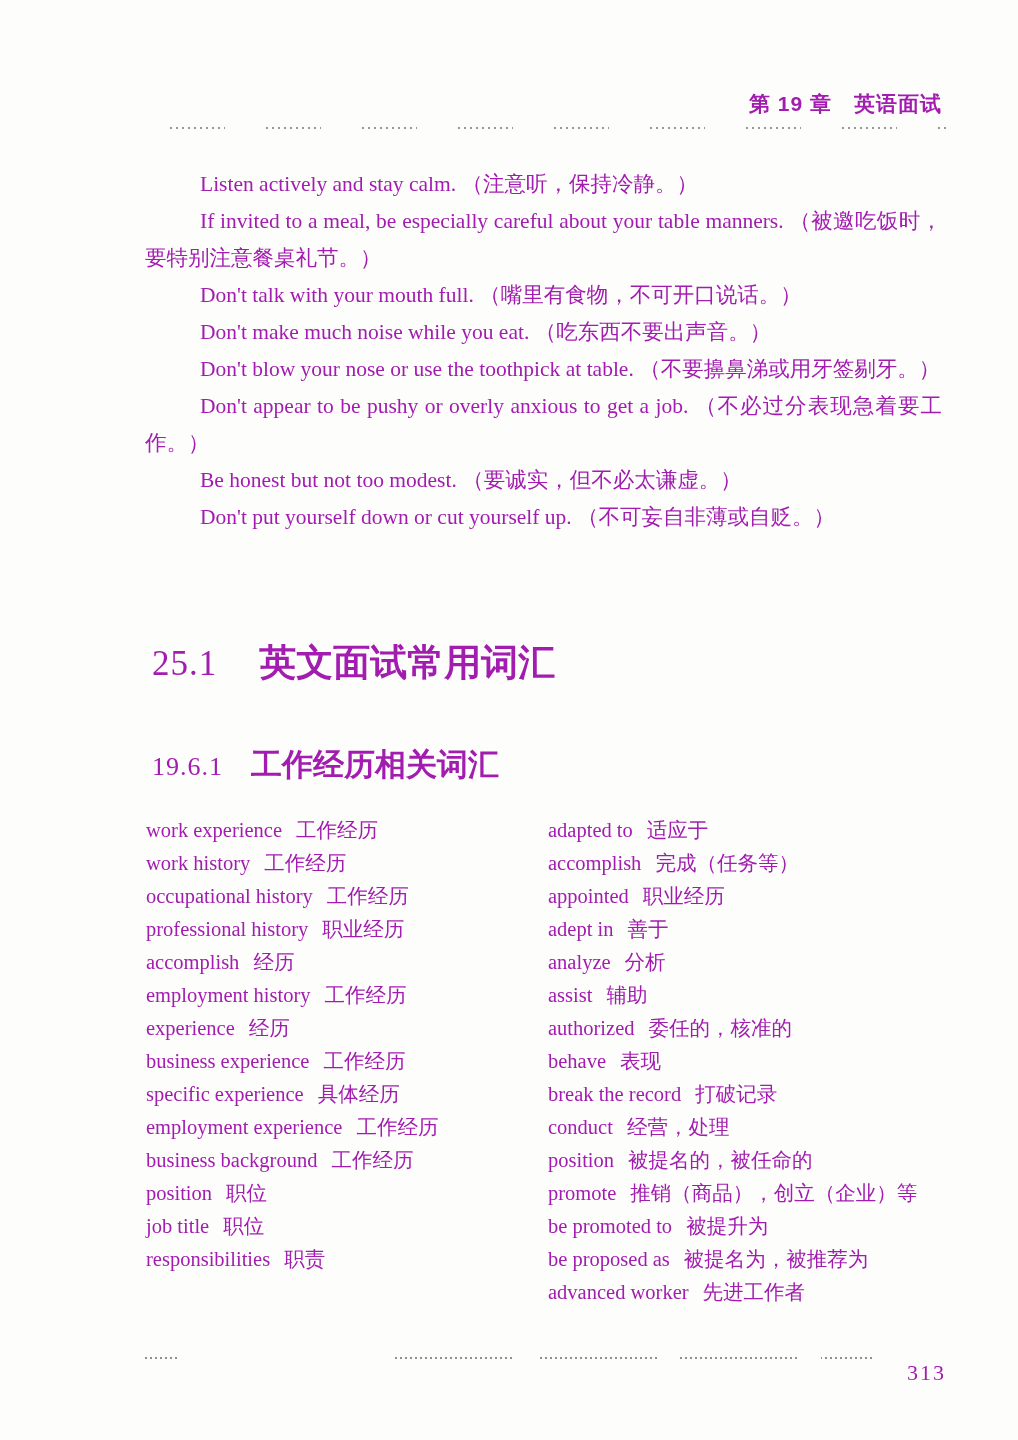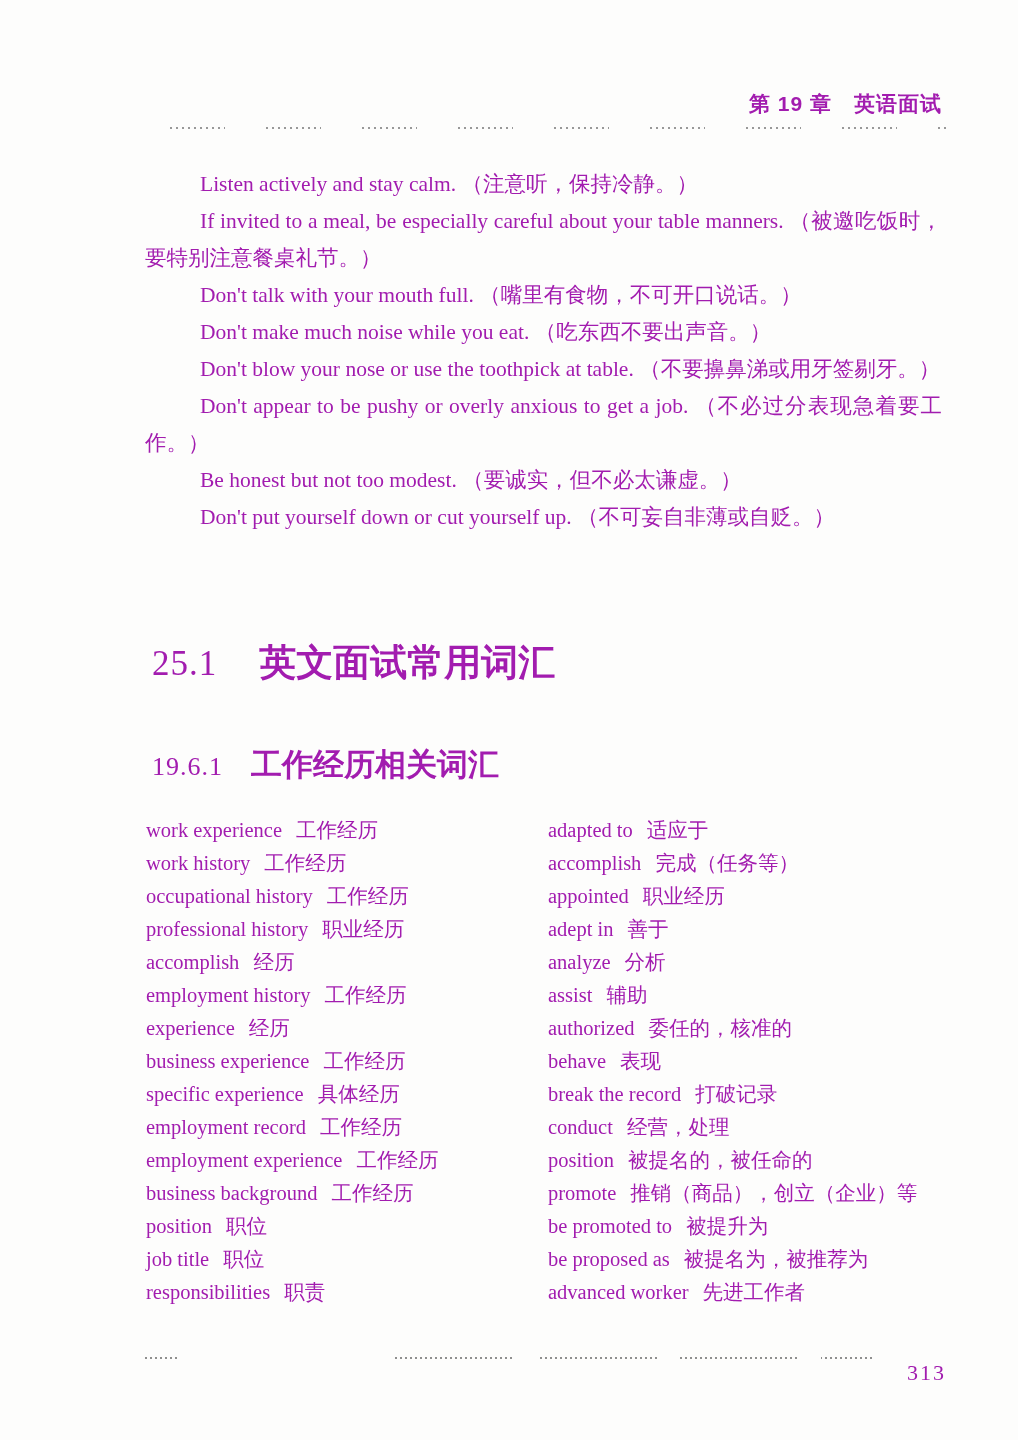--- a/index.html
+++ b/index.html
@@ -156,21 +156,20 @@
   <div class="vocab-col left" id="vocab-left">
       <div class="vocab-row"><span class="term">work experience</span><span class="gloss">工作经历</span></div>
       <div class="vocab-row"><span class="term">work history</span><span class="gloss">工作经历</span></div>
       <div class="vocab-row"><span class="term">occupational history</span><span class="gloss">工作经历</span></div>
       <div class="vocab-row"><span class="term">professional history</span><span class="gloss">职业经历</span></div>
       <div class="vocab-row"><span class="term">accomplish</span><span class="gloss">经历</span></div>
       <div class="vocab-row"><span class="term">employment history</span><span class="gloss">工作经历</span></div>
       <div class="vocab-row"><span class="term">experience</span><span class="gloss">经历</span></div>
       <div class="vocab-row"><span class="term">business experience</span><span class="gloss">工作经历</span></div>
       <div class="vocab-row"><span class="term">specific experience</span><span class="gloss">具体经历</span></div>
-      <div class="vocab-row"><span class="term">employment record</span><span class="gloss">工作经历</span></div>
       <div class="vocab-row"><span class="term">employment experience</span><span class="gloss">工作经历</span></div>
       <div class="vocab-row"><span class="term">business background</span><span class="gloss">工作经历</span></div>
       <div class="vocab-row"><span class="term">position</span><span class="gloss">职位</span></div>
       <div class="vocab-row"><span class="term">job title</span><span class="gloss">职位</span></div>
       <div class="vocab-row"><span class="term">responsibilities</span><span class="gloss">职责</span></div>
     </div>
   <div class="vocab-col right" id="vocab-right">
       <div class="vocab-row"><span class="term">adapted to</span><span class="gloss">适应于</span></div>
       <div class="vocab-row"><span class="term">accomplish</span><span class="gloss">完成（任务等）</span></div>
       <div class="vocab-row"><span class="term">appointed</span><span class="gloss">职业经历</span></div>

